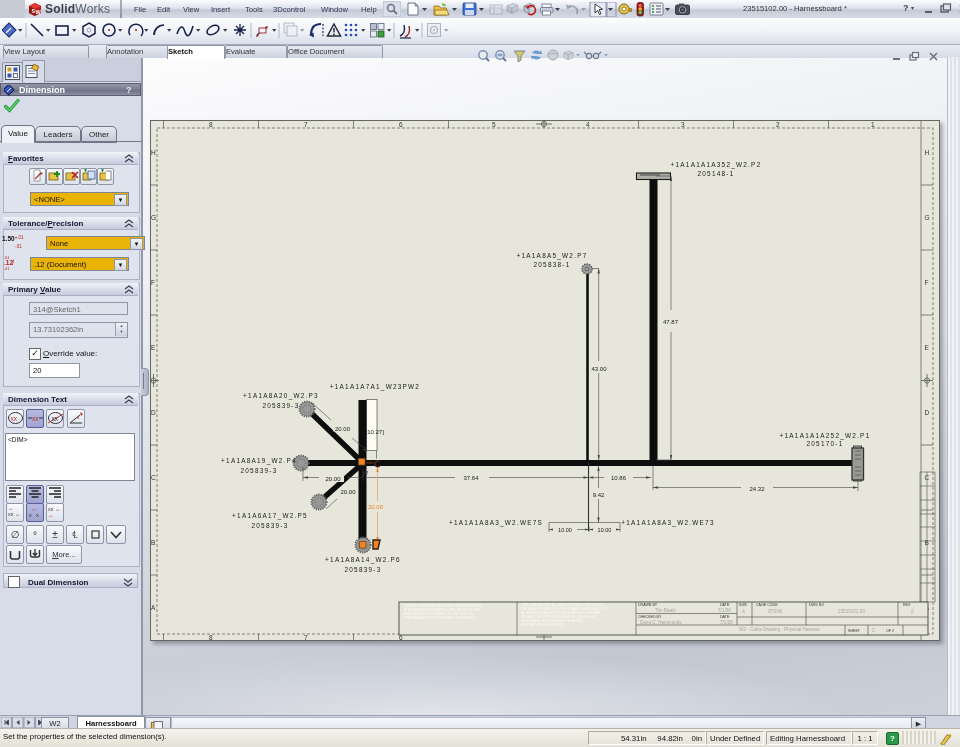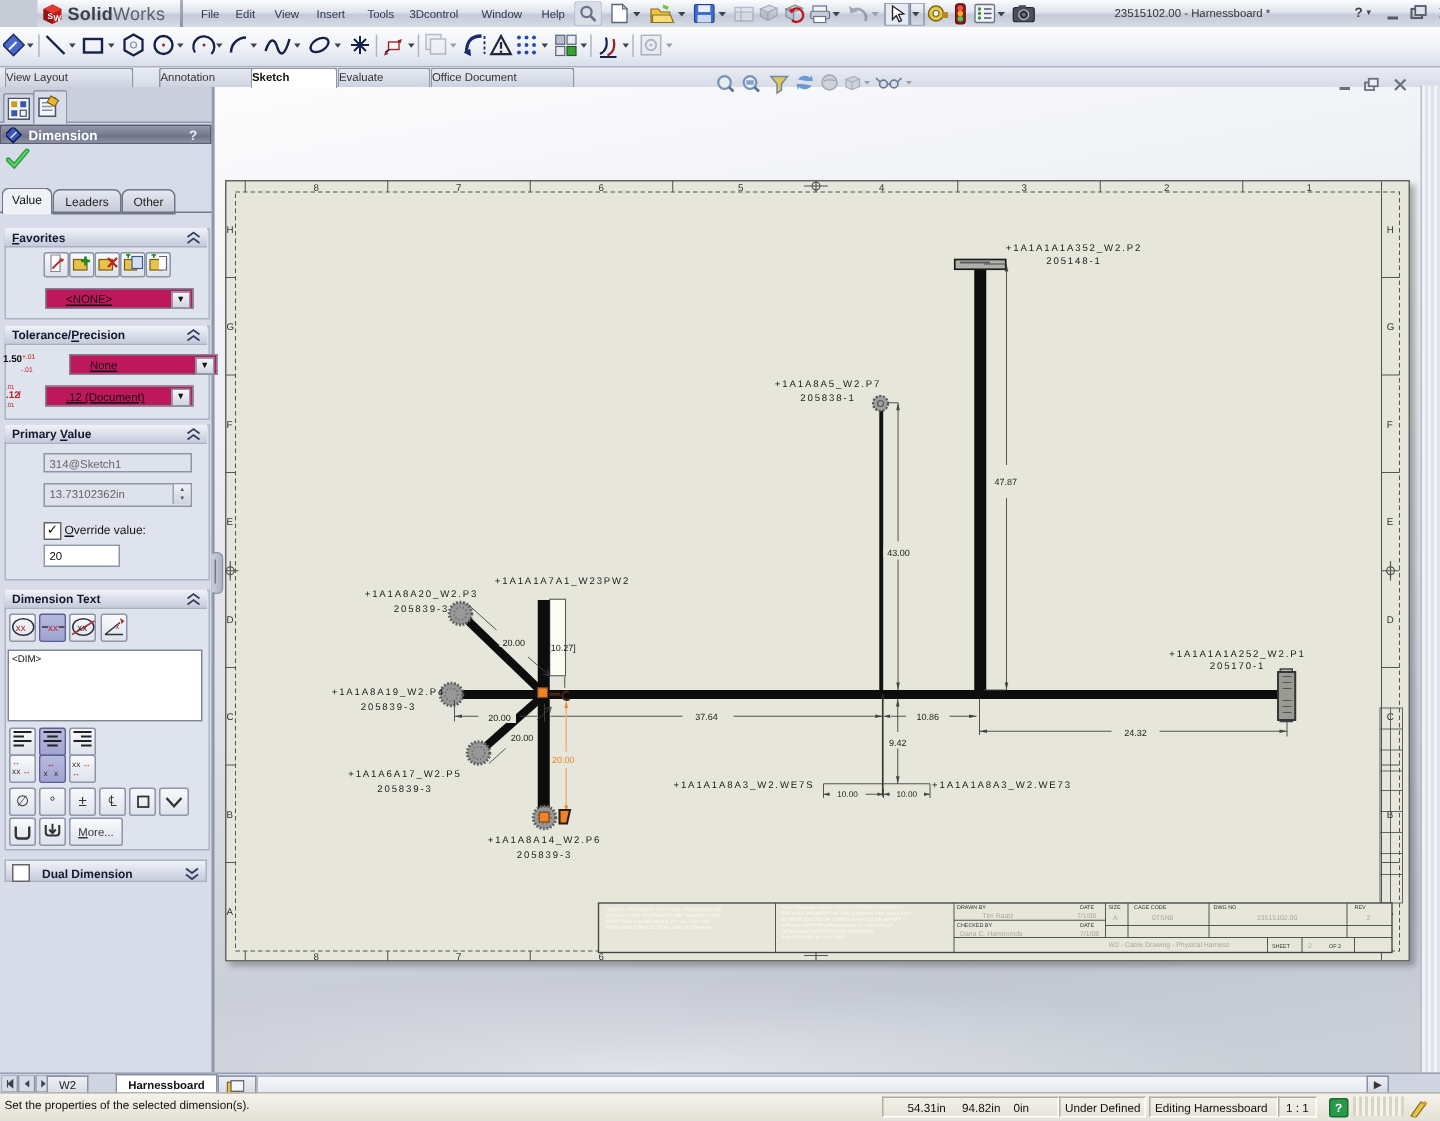--- a/index.html
+++ b/index.html
@@ -23,22 +23,22 @@
     line-height:12px;border-radius:2px 2px 0 0;}
   .ctab.active{background:#fff;font-weight:bold;color:#111;height:13px;z-index:3;}
   
   #panel{left:0;top:58px;width:141px;height:657px;background:#d7dce8;border-right:2px solid #8f97ab;}
   .ghead{position:absolute;left:3px;width:135px;height:13px;
      background:linear-gradient(180deg,#f0f3f8 0%,#d8dde9 55%,#c5cbdb 100%);
      border-bottom:1px solid #a9b1c3;font-size:8px;font-weight:bold;color:#15172e;
      line-height:13px;padding-left:5px;box-sizing:border-box;}
   .gbox{position:absolute;left:3px;width:135px;border:1px solid #aab2c4;background:#dee3ee;}
   .chev{position:absolute;right:4px;top:1px;font-size:8px;color:#444;font-weight:bold;letter-spacing:-2px;}
-  .combo{position:absolute;height:14px;background:#be185d;border:1px solid #7c8496;
-     font-size:7.6px;color:#111;line-height:13px;padding-left:13px;box-sizing:border-box;text-decoration:underline;}
+  .combo{position:absolute;height:14px;background:#eab308;border:1px solid #7c8496;
+     font-size:7.6px;color:#111;line-height:13px;padding-left:3px;box-sizing:border-box;}
   .combo .arr{position:absolute;right:1px;top:1px;width:11px;height:10px;
      background:linear-gradient(180deg,#f4f6f9,#cfd5e0);border:1px solid #8d95a7;
      font-size:6px;text-align:center;line-height:10px;color:#111;}
   .pbtn{position:absolute;width:17px;height:17px;background:linear-gradient(180deg,#f8fafc,#dde2ec);
      border:1px solid #8d95a7;border-radius:2px;box-sizing:border-box;
      font-size:8px;text-align:center;line-height:15px;color:#333;}
   .pbtn.sel{background:linear-gradient(180deg,#b7badf,#9fa3d0);border:1px solid #5a5f9a;}
   .field{position:absolute;box-sizing:border-box;border:1px solid #8d95a7;font-size:7.6px;
      padding-left:3px;line-height:13px;}
   
@@ -749,35 +749,35 @@
         <rect x="0" y="0" width="10.5" height="11" fill="#d8dce6" stroke="#8a92a6" stroke-width="0.8"></rect>
         <rect x="11.5" y="0" width="10.5" height="11" fill="#d8dce6" stroke="#8a92a6" stroke-width="0.8"></rect>
         <rect x="23" y="0" width="10.5" height="11" fill="#d8dce6" stroke="#8a92a6" stroke-width="0.8"></rect>
         <rect x="34.5" y="0" width="10.5" height="11" fill="#d8dce6" stroke="#8a92a6" stroke-width="0.8"></rect>
         <path d="M7.5,3 l-3,2.5 3,2.5 z M4,3 v5" fill="#3a4252" stroke="#3a4252" stroke-width="0.8"></path>
         <path d="M18.5,3 l-3,2.5 3,2.5 z" fill="#3a4252"></path>
         <path d="M26.5,3 l3,2.5 -3,2.5 z" fill="#3a4252"></path>
         <path d="M37.5,3 l3,2.5 -3,2.5 z M41.5,3 v5" fill="#3a4252" stroke="#3a4252" stroke-width="0.8"></path>
       </g>
     </svg>
-    <div class="abs" style="left:31px;top:1px;width:26px;height:12px;background:linear-gradient(180deg,#eef0f5,#d4d9e4);border:1px solid #8a92a6;border-bottom:none;font-size:7.6px;text-align:center;line-height:12px;color:#222">W2</div>
+    <div class="abs" style="left:41px;top:1px;width:26px;height:12px;background:linear-gradient(180deg,#eef0f5,#d4d9e4);border:1px solid #8a92a6;border-bottom:none;font-size:7.6px;text-align:center;line-height:12px;color:#222">W2</div>
     <div class="abs" style="left:77px;top:0px;width:66px;height:13px;background:#fff;border:1px solid #8a92a6;border-bottom:none;font-size:7.6px;font-weight:bold;text-align:center;line-height:13px;color:#111">Harnessboard</div>
     <div class="abs" style="left:145px;top:1px;width:24px;height:12px;background:linear-gradient(180deg,#eef0f5,#d4d9e4);border:1px solid #8a92a6;border-bottom:none">
       <svg width="12" height="10" style="margin:1px 5px" viewBox="0 0 12 10">
           <rect x="0.5" y="1.5" width="8" height="8" fill="#e8c34a" stroke="#7a5c10" stroke-width="0.8"></rect>
           <rect x="3" y="0.5" width="8.5" height="7" fill="#f4f6fa" stroke="#556" stroke-width="0.8"></rect>
         </svg>
     </div>
     <div class="abs" style="left:171px;top:1px;width:740px;height:12px;background:linear-gradient(180deg,#f6f7fa,#e3e6ee);border:1px solid #b2b8c6"></div>
     <div class="abs" style="left:911px;top:1px;width:13px;height:12px;background:linear-gradient(180deg,#eef0f5,#ccd2de);border:1px solid #8a92a6;font-size:7px;text-align:center;line-height:11px;color:#333">▶︎</div>
     <div class="abs" style="left:928px;top:0px;width:32px;height:13px;background:#ced4e0"></div>
   </div>
   <div id="statusbar" class="abs">
     <span class="abs" style="left:3px;top:3px">Set the properties of the selected dimension(s).</span>
-    <div class="sseg" style="left:588px;width:118px;text-align:center;padding-right:3px">54.31in&nbsp;&nbsp;&nbsp;&nbsp;&nbsp;94.82in&nbsp;&nbsp;&nbsp;&nbsp;0in</div>
+    <div class="sseg" style="left:588px;width:118px;text-align:right;padding-right:3px">54.31in&nbsp;&nbsp;&nbsp;&nbsp;&nbsp;94.82in&nbsp;&nbsp;&nbsp;&nbsp;0in</div>
     <div class="sseg" style="left:706px;width:58px;padding-left:3px">Under Defined</div>
     <div class="sseg" style="left:766px;width:86px;padding-left:3px">Editing Harnessboard</div>
     <div class="sseg" style="left:852px;width:26px;text-align:center">1 : 1</div>
     <div class="abs" style="left:886px;top:3px;width:11px;height:11px;background:#2a9a4a;border:1px solid #1a6a30;color:#fff;font-size:8px;font-weight:bold;text-align:center;line-height:11px;border-radius:2px">?</div>
     <div class="abs" style="left:902px;top:2px;width:34px;height:13px;background:repeating-linear-gradient(90deg,#d8d5c8 0 2px,#f4f2ea 2px 4px)"></div>
     <svg class="abs" style="left:938px;top:2px" width="14" height="14" viewBox="0 0 14 14">
       <path d="M2,12 L10,4 l2.5,2.5 L4.5,14 z" fill="#e8c34a" stroke="#8a6d1a" stroke-width="0.8" transform="rotate(-10 7 8)"></path>
       <path d="M10,4 l2.5,2.5 1,-2 -1.5,-1.5 z" fill="#c8a030"></path>
     </svg>
   </div>

